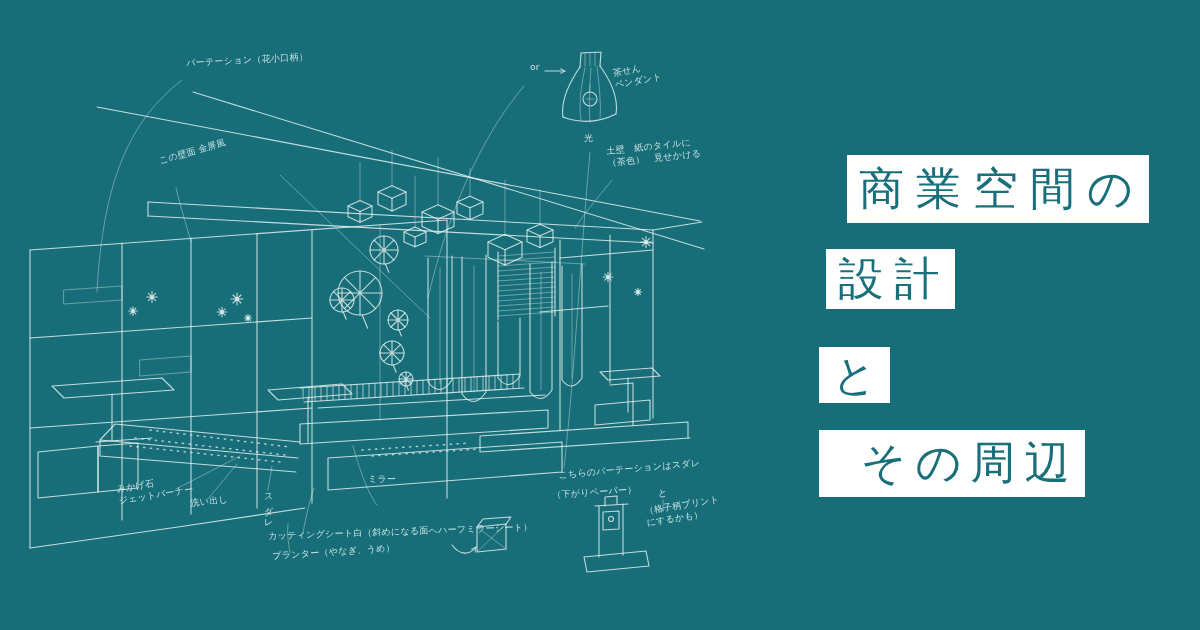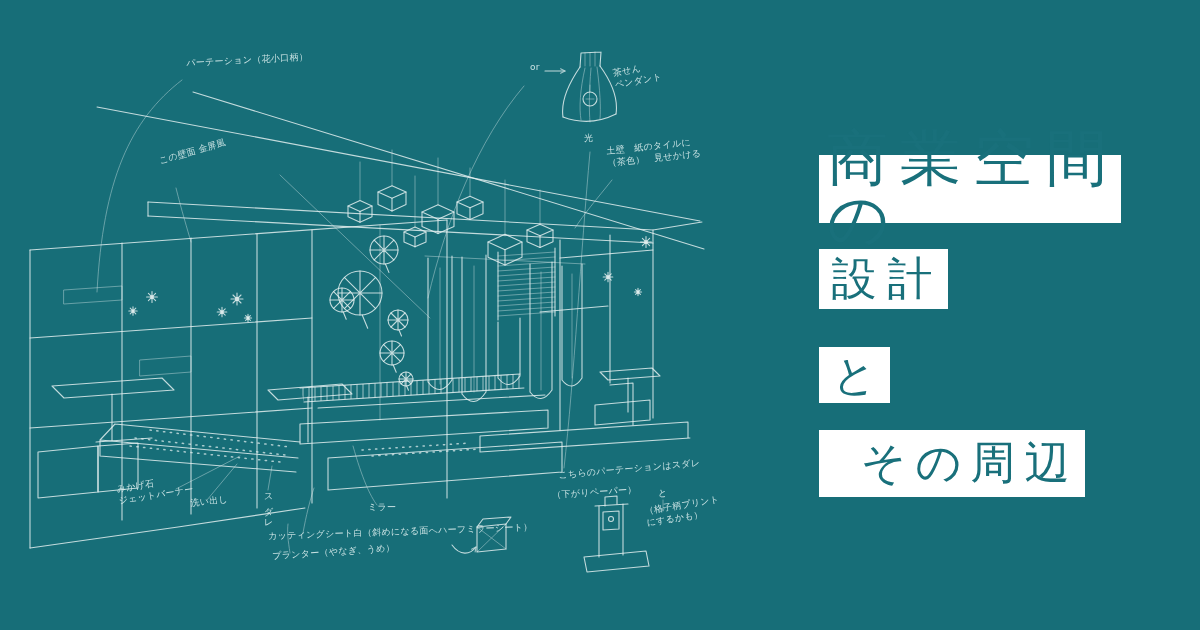--- a/index.html
+++ b/index.html
@@ -23,22 +23,22 @@
     color:#D8ECEC;white-space:pre-line;transform-origin:left top;
     opacity:.92;letter-spacing:.3px;
   }
   .note.vert{writing-mode:vertical-rl;letter-spacing:2px;}
   .tbox{
     position:absolute;left:819px;background:#FFFFFF;
     display:flex;align-items:center;justify-content:center;
     color:#19707B;font-family:"Liberation Serif","DejaVu Serif",serif;
     line-height:1;padding-left:8px;
   }
-  #t1{top:155px;width:294px;height:68px;font-size:61px;letter-spacing:12px;}
-  #t2{top:249px;width:121px;height:60px;font-size:45px;letter-spacing:11px;}
+  #t1{top:155px;width:294px;height:68px;font-size:45px;letter-spacing:12px;margin-left:28px;}
+  #t2{top:249px;width:121px;height:60px;font-size:45px;letter-spacing:11px;margin-left:7px;}
   #t3{top:347px;width:71px;height:56px;font-size:43px;letter-spacing:0;padding-left:0;}
   #t4{top:430px;width:231px;height:67px;font-size:45px;letter-spacing:9px;padding-left:35px;}
 </style>
 </head>
 <body>
 
 <div class="stage">
 
   <svg class="sk" width="1200" height="630" viewBox="0 0 1200 630">
     <defs>
@@ -210,21 +210,21 @@
   <div class="note" style="left:530px;top:62px;">or</div>
   <div class="note" style="left:612px;top:68px;transform:rotate(-10deg)">茶せん
 ペンダント</div>
   <div class="note" style="left:584px;top:133px">光</div>
   <div class="note" style="left:606px;top:146px;transform:rotate(-6deg)">土壁　紙のタイルに
 （茶色）　見せかける</div>
   <div class="note" style="left:116px;top:484px;transform:rotate(-9deg)">みかげ石
 ジェットバーナー</div>
   <div class="note" style="left:190px;top:498px;transform:rotate(-6deg)">洗い出し</div>
   <div class="note vert" style="left:262px;top:487px">スダレ</div>
-  <div class="note" style="left:368px;top:502px">ミラー</div>
+  <div class="note" style="left:368px;top:474px">ミラー</div>
   <div class="note" style="left:268px;top:531px;transform:rotate(-2deg)">カッティングシート白（斜めになる面へハーフミラーシート）</div>
   <div class="note" style="left:272px;top:551px;transform:rotate(-4deg)">プランター（やなぎ、うめ）</div>
   <div class="note" style="left:558px;top:470px;transform:rotate(-5deg)">こちらのパーテーションはスダレ</div>
   <div class="note" style="left:552px;top:490px;transform:rotate(-4deg)">（下がりペーパー）</div>
   <div class="note" style="left:658px;top:488px">と</div>
   <div class="note" style="left:644px;top:506px;transform:rotate(-9deg)">（格子柄プリント
 にするかも）</div>
 
   <div class="tbox" id="t1">商業空間の</div>
   <div class="tbox" id="t2">設計</div>

